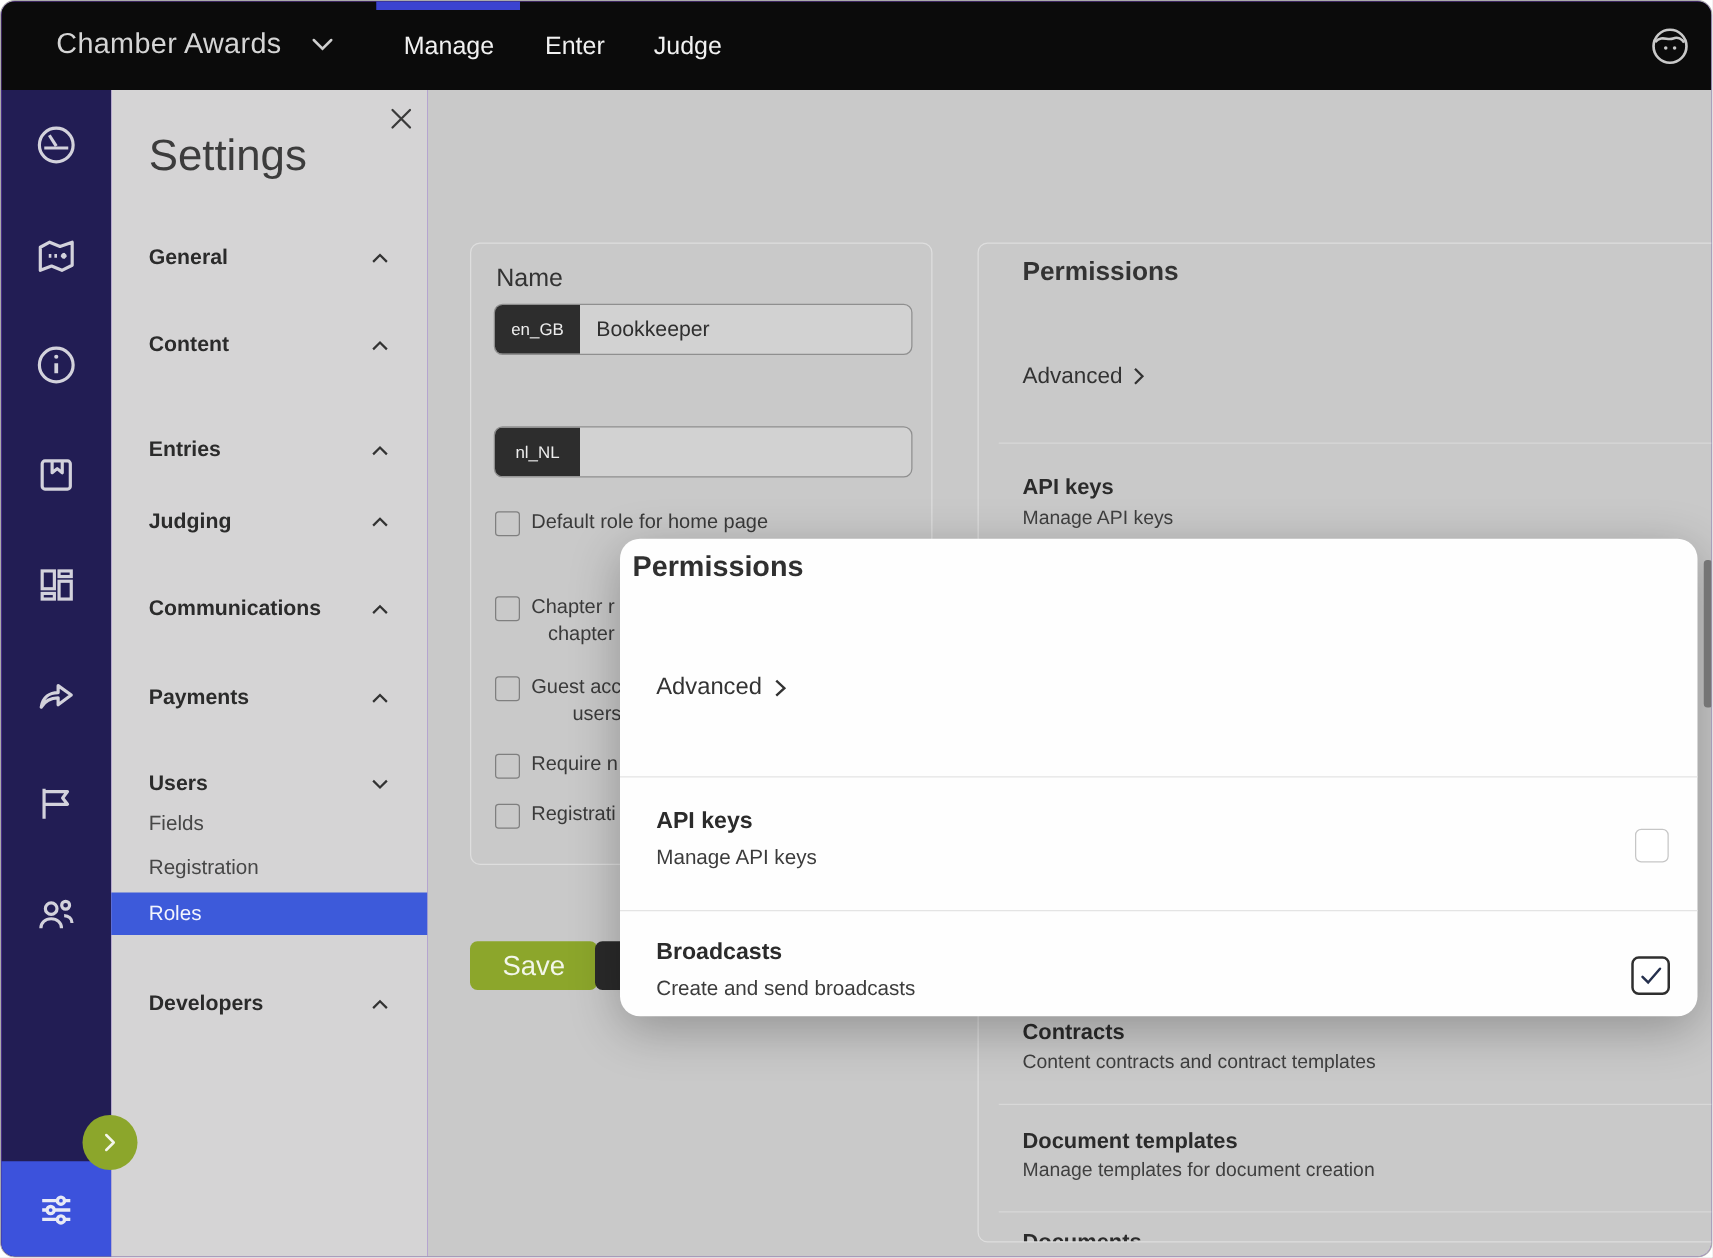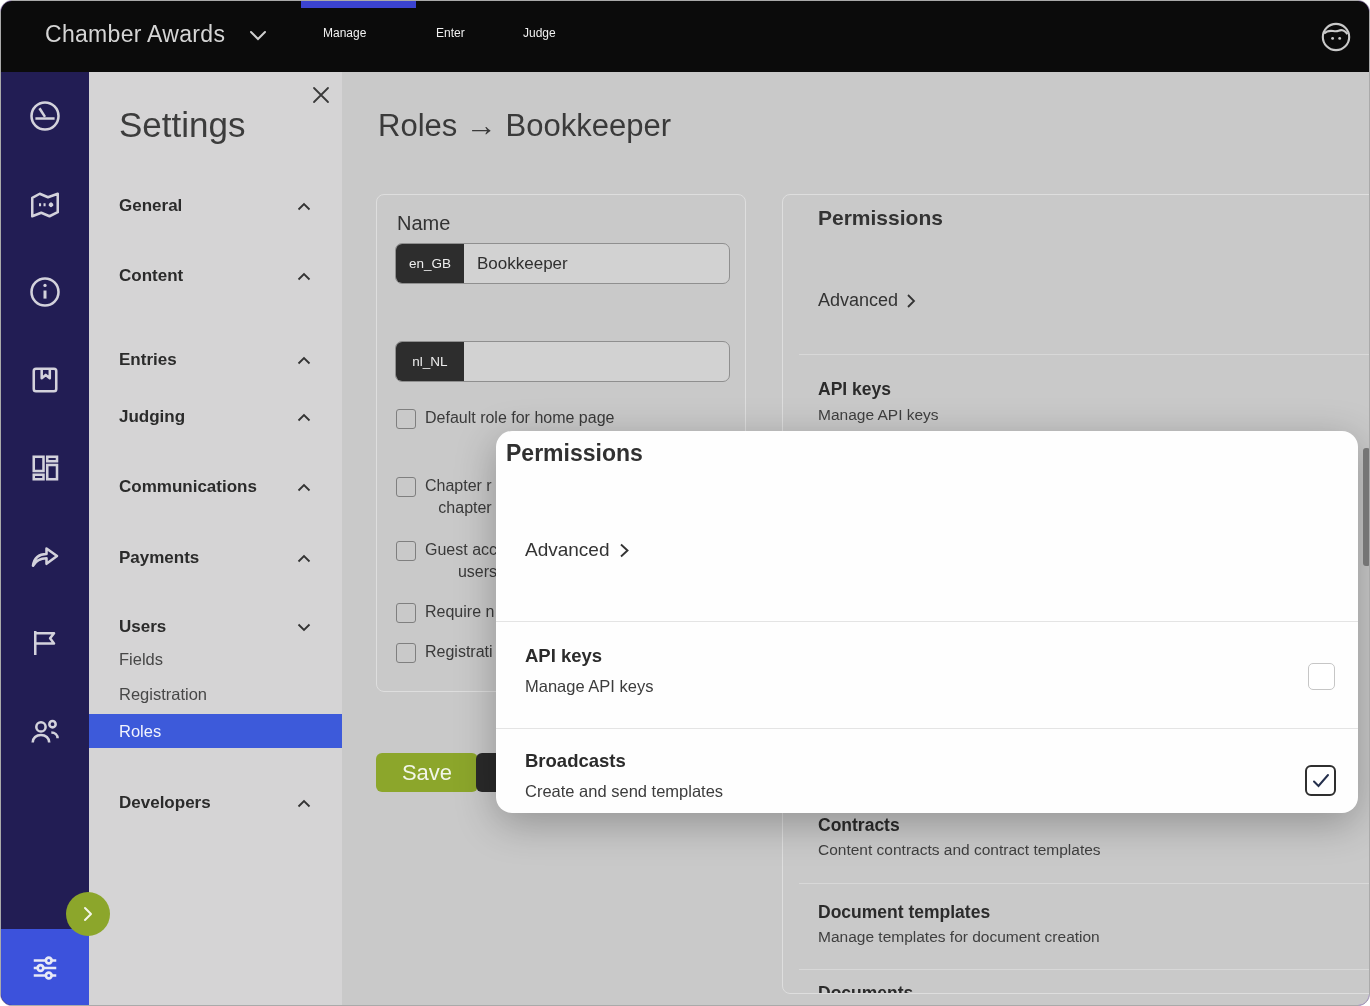--- a/index.html
+++ b/index.html
@@ -3,21 +3,21 @@
 <meta charset="utf-8">
 <style>
   html,body{margin:0;padding:0;background:#ffffff;font-family:"Liberation Sans","DejaVu Sans",sans-serif;}
   .window{position:relative;width:1370px;height:1006px;border:1px solid #aaaaaa;border-radius:12px;overflow:hidden;background:#6d28d9;box-sizing:border-box;}
   svg{display:block;}
   
   .topbar{position:absolute;left:0;top:0;width:100%;height:71px;background:#0b0b0b;}
   .brand{position:absolute;left:44px;top:20px;font-size:23px;color:#d5d5d5;letter-spacing:.3px;white-space:nowrap;}
   .brand-caret{position:absolute;left:248px;top:29px;color:#cfcfcf;}
   .tab-indicator{position:absolute;left:300px;top:0;width:115px;height:7px;background:#3b43d0;}
-  .topnav-item{position:absolute;top:25px;font-size:12px;color:#f1f1f1;cursor:pointer;white-space:nowrap;}
+  .topnav-item{position:absolute;top:25px;font-size:20px;color:#f1f1f1;cursor:pointer;white-space:nowrap;}
   .avatar{position:absolute;left:1318px;top:19px;width:34px;height:34px;color:#c9c9c9;}
   
   .iconbar{position:absolute;left:0;top:71px;width:88px;height:935px;background:#221d54;}
   .sb-icon{position:absolute;left:26px;width:36px;height:36px;color:#d3d2dc;}
   .sb-active-tile{position:absolute;left:0;top:857px;width:88px;height:78px;background:#3c52dc;}
   .sb-active-tile .sb-icon{left:26px;top:21px;color:#e8eaf6;}
   .fab{position:absolute;left:65px;top:891px;width:44px;height:44px;border-radius:50%;background:#8ca62b;z-index:40;display:flex;align-items:center;justify-content:center;color:#f4f6ea;border:none;}
   
   .settings{position:absolute;left:88px;top:71px;width:253px;height:935px;background:#d5d4d5;}
   .close-btn{position:absolute;left:222px;top:13px;width:20px;height:20px;color:#3a3a3a;cursor:pointer;}
@@ -235,25 +235,20 @@
       <span class="lbl">Developers</span>
       <span class="caret">
           <svg width="14" height="9" viewBox="0 0 14 9">
             <path d="M1.5 7.5L7 2l5.5 5.5" fill="none" stroke="currentColor" stroke-width="1.8"></path>
           </svg>
         </span>
     </div>
   </div>
 
   <div class="main">
-    <div class="breadcrumb">
-      <span>Roles</span>
-      <span>→</span>
-      <span>Bookkeeper</span>
-    </div>
 
     <div class="card name-card">
       <div class="name-label">Name</div>
 
       <div class="loc-row" style="top:48px">
         <div class="loc-chip">en_GB</div>
         <div class="loc-value">Bookkeeper</div>
       </div>
       <div class="loc-row" style="top:146px">
         <div class="loc-chip">nl_NL</div>
@@ -330,21 +325,21 @@
     </div>
     <div class="m-div" style="top:190px"></div>
 
     <div class="m-row-title" style="top:214px">API keys</div>
     <div class="m-row-desc" style="top:246px">Manage API keys</div>
     <div class="m-chk" style="left:812px;top:232px"></div>
 
     <div class="m-div" style="top:297px"></div>
 
     <div class="m-row-title" style="top:319px">Broadcasts</div>
-    <div class="m-row-desc" style="top:351px">Create and send templates</div>
+    <div class="m-row-desc" style="top:351px">Create and send broadcasts</div>
     <div class="m-chk checked" style="left:809px;top:334px">
       <svg width="18" height="16" viewBox="0 0 18 16">
           <path d="M2 8.5l4.5 4.5L16 2" fill="none" stroke="currentColor" stroke-width="2" stroke-linecap="round"></path>
         </svg>
     </div>
   </div>
 
   <div class="scroll-thumb"></div>
 
 </div>

